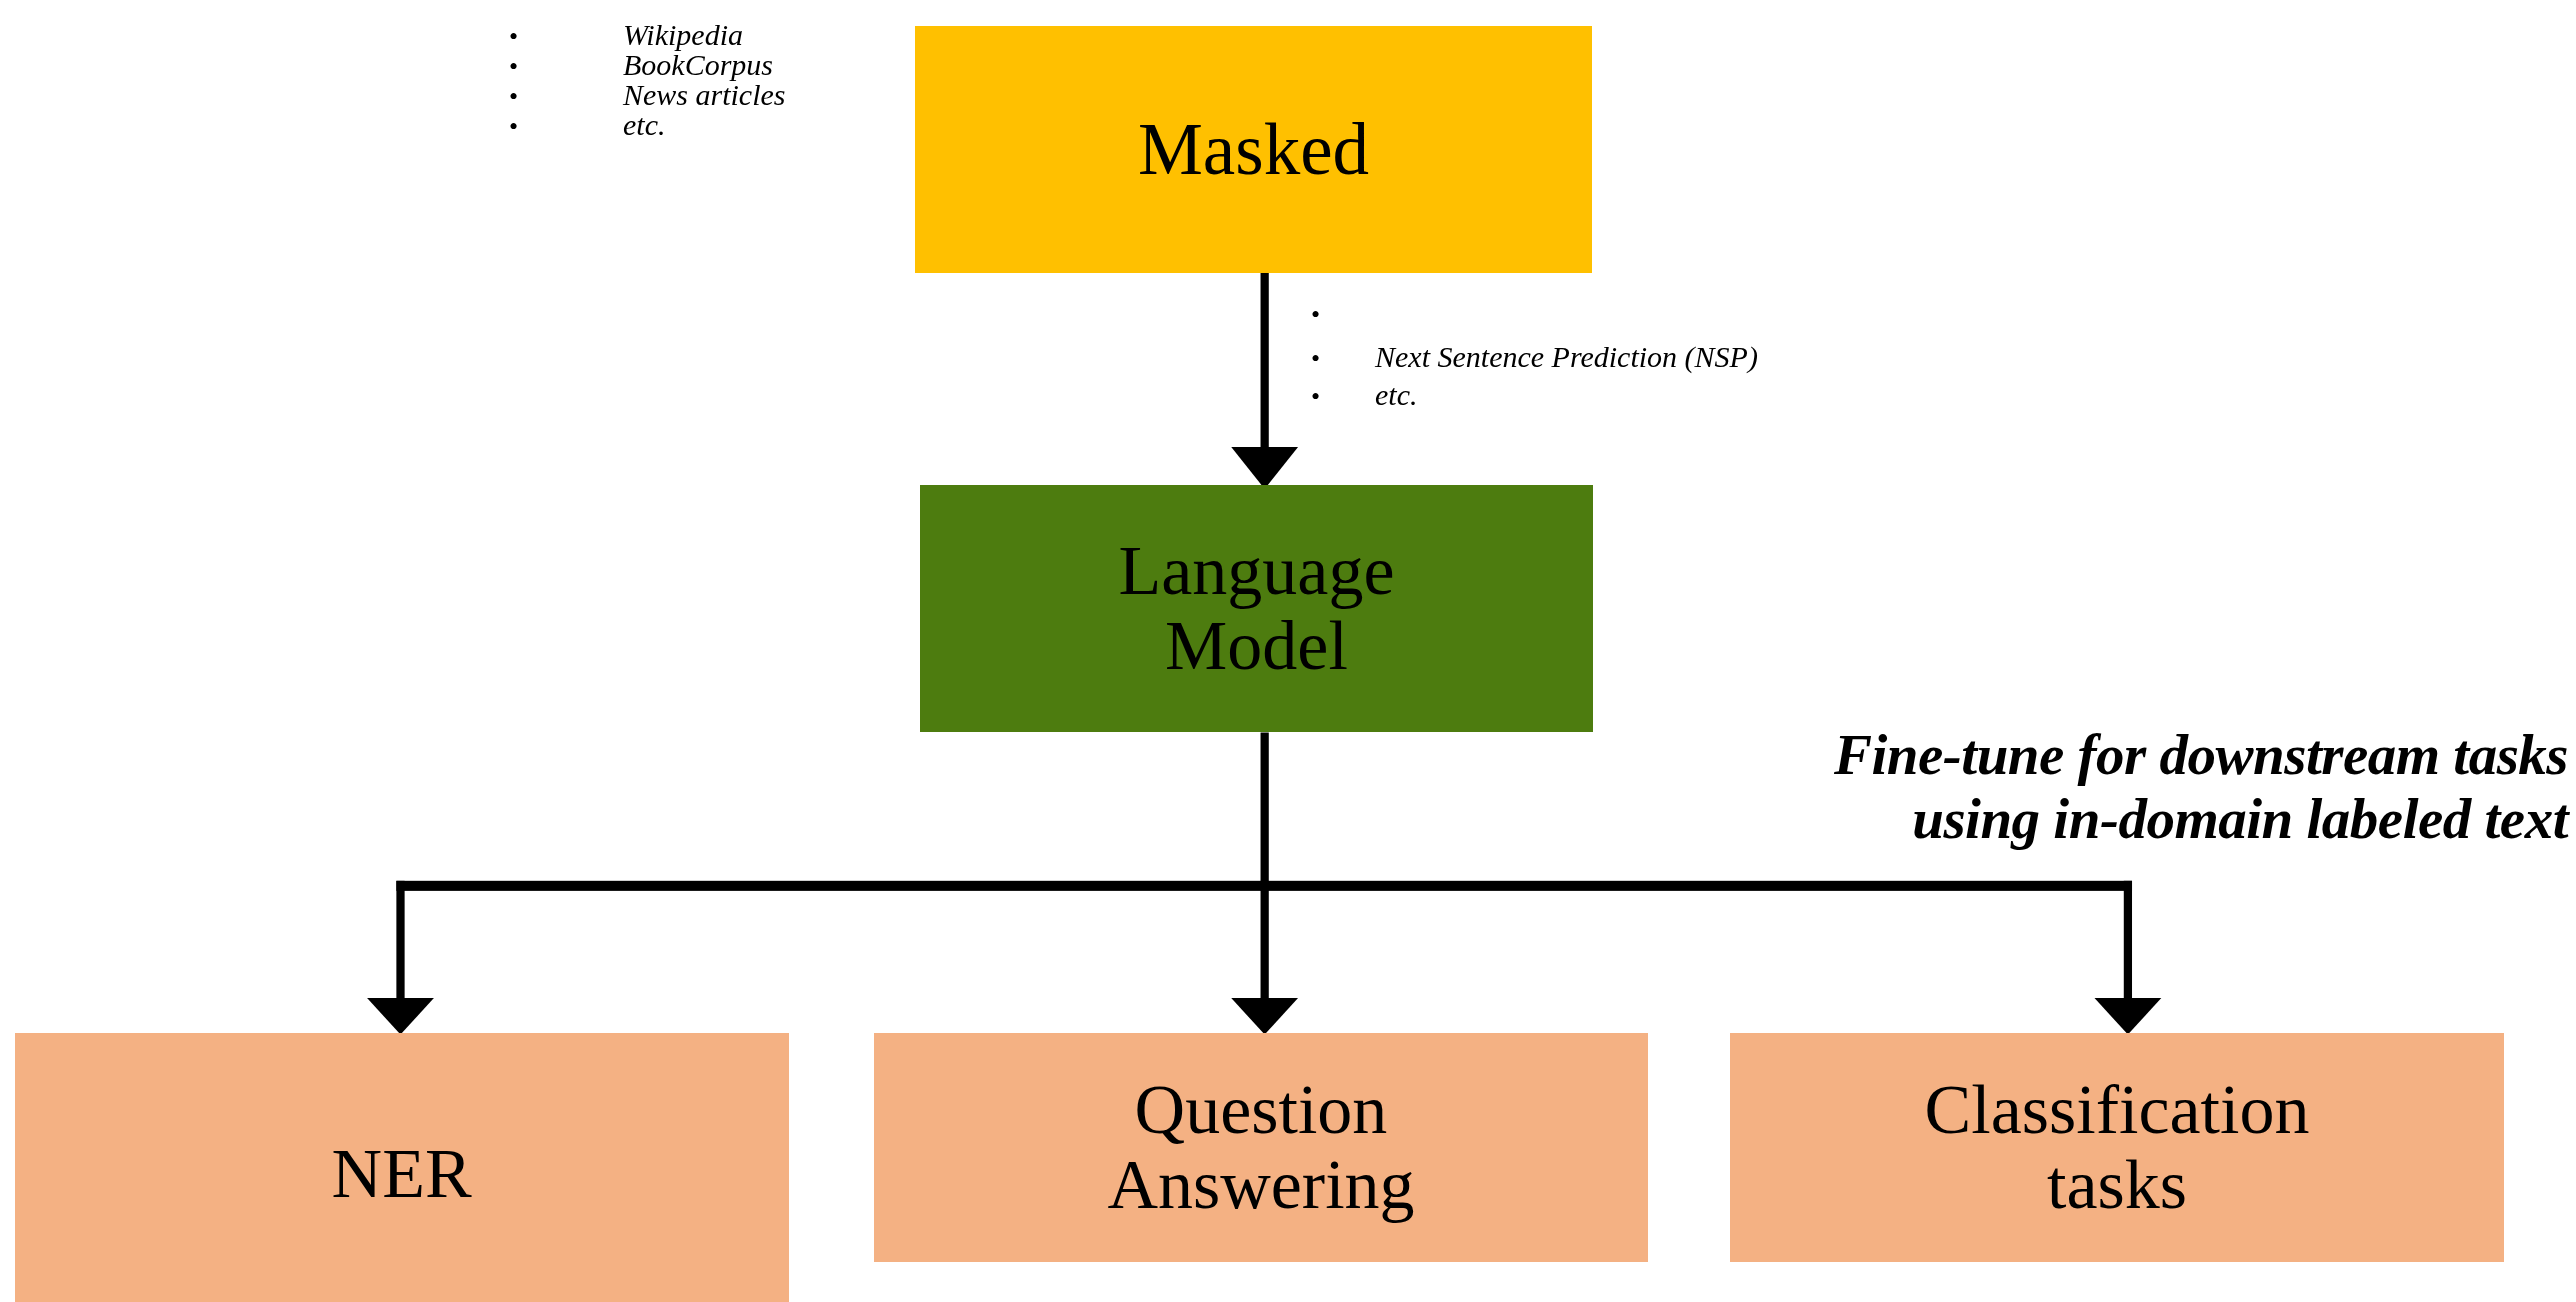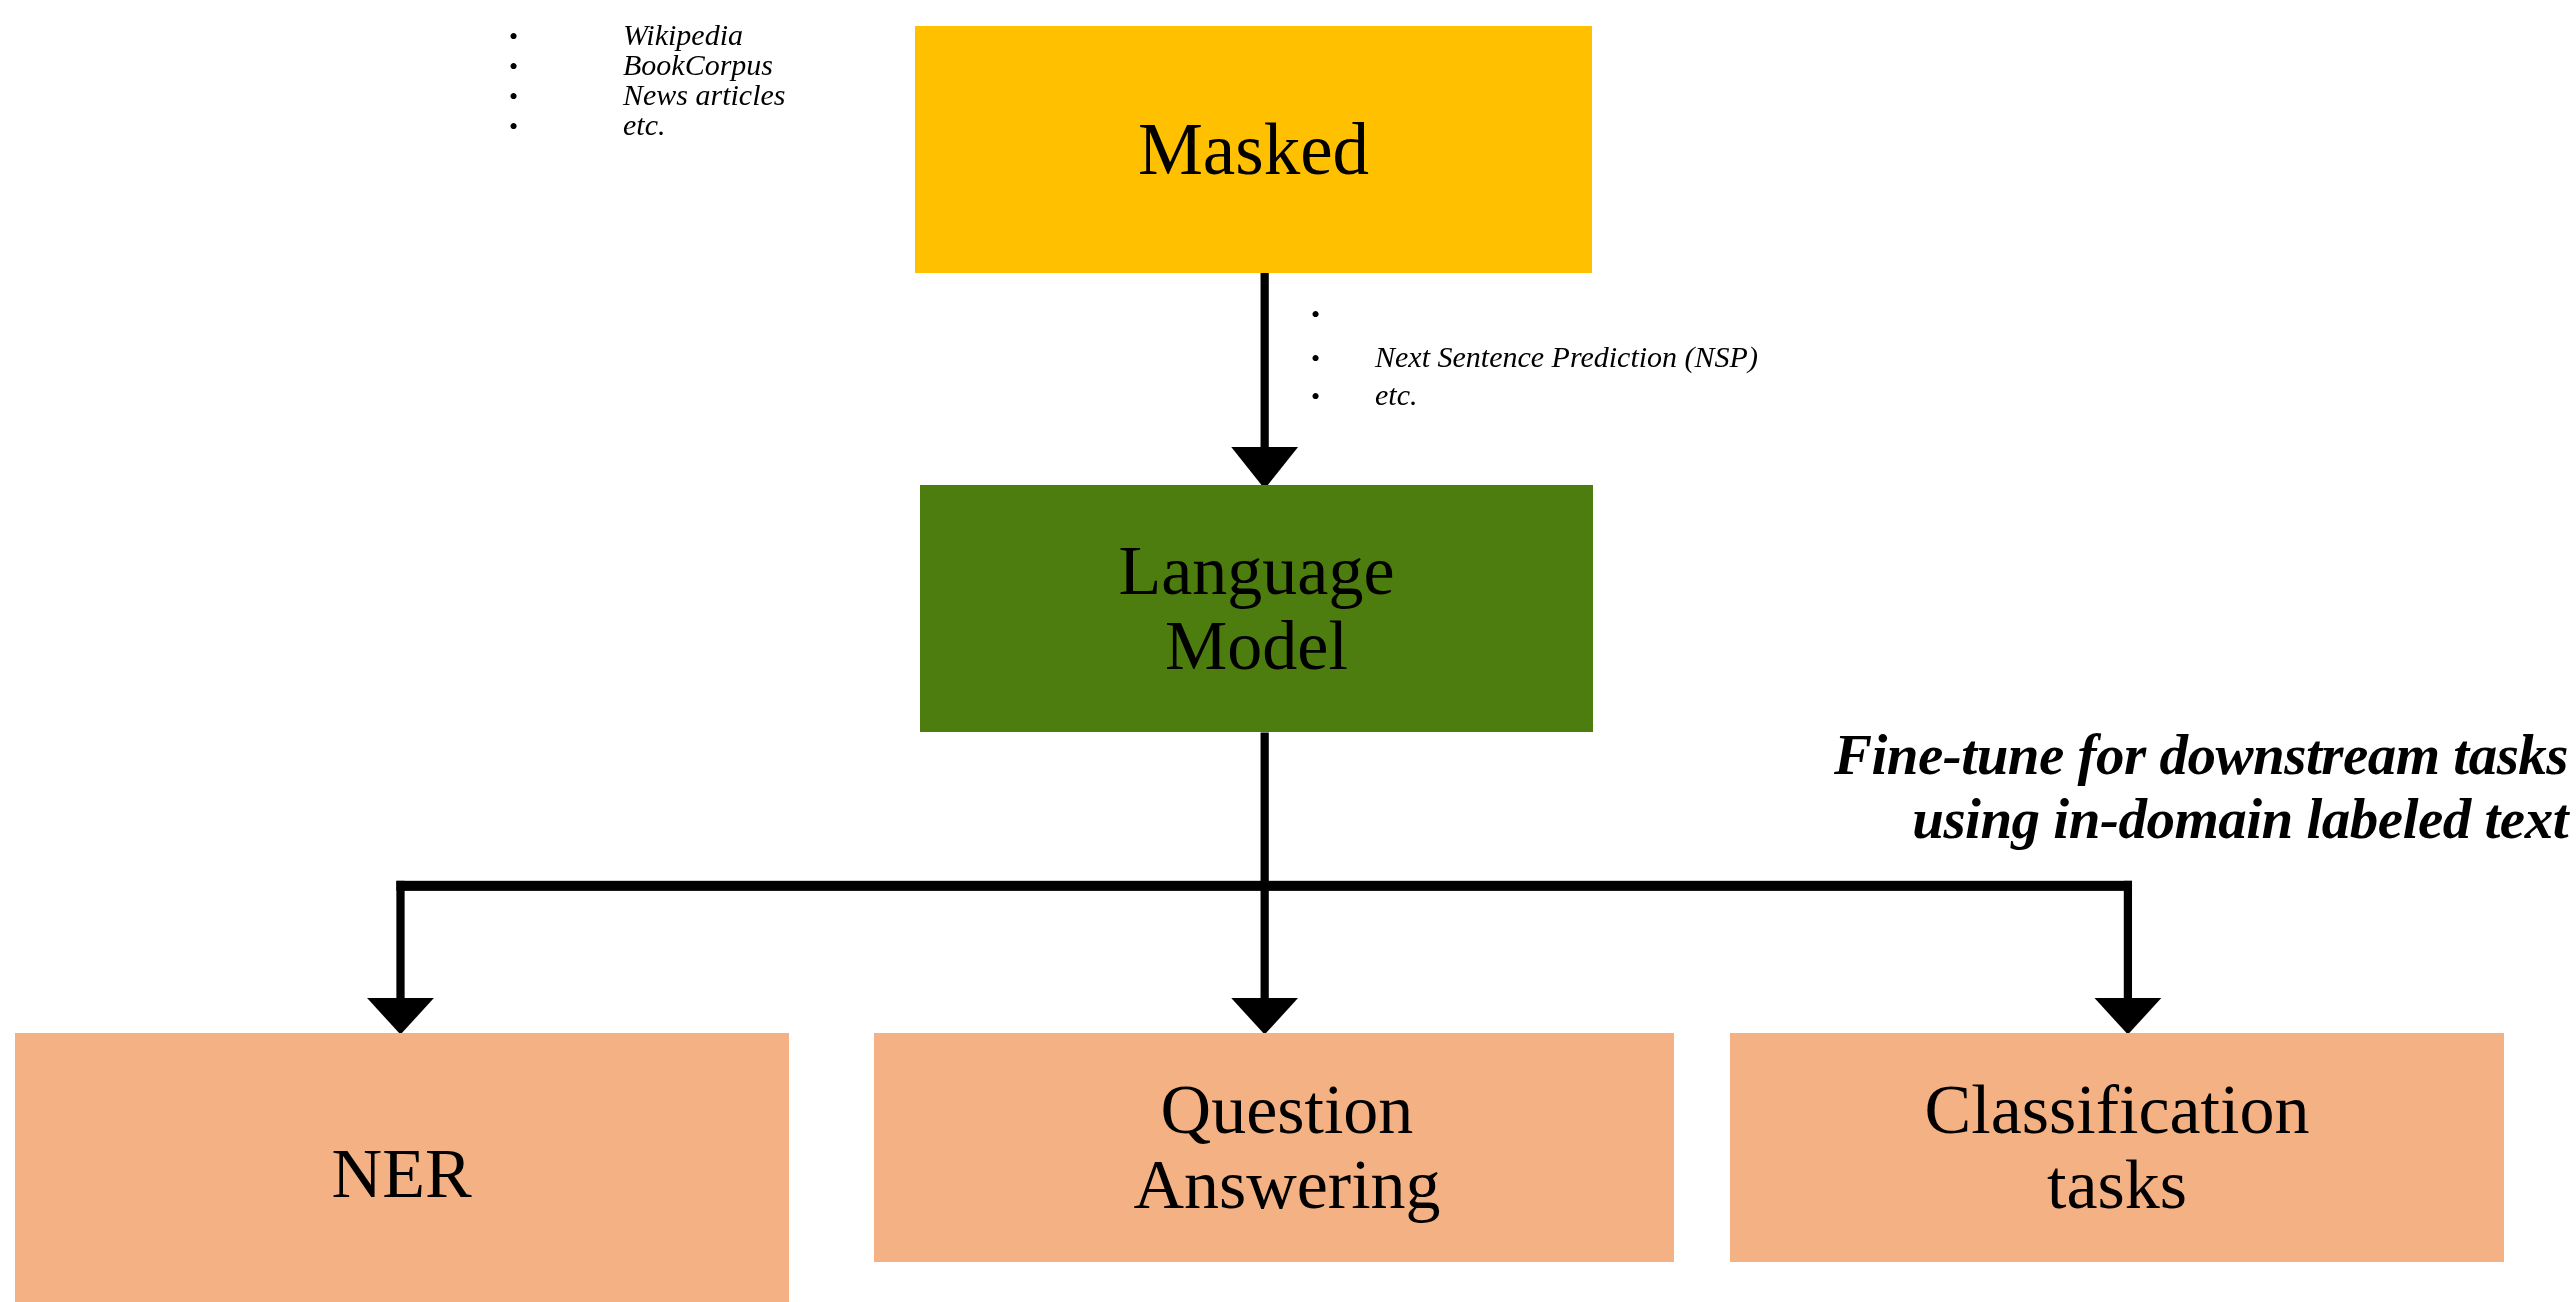--- a/index.html
+++ b/index.html
@@ -45,21 +45,20 @@
     left: 14.6px; top: 1033px;
     width: 774px; height: 283px;
     background: #F4B183;
     font-size: 70px;
   }
   #qa-box {
     left: 874px; top: 1033px;
     width: 774px; height: 229px;
     background: #F4B183;
     font-size: 70px;
-    padding-left: 26px;
   }
   #classification-box {
     left: 1730px; top: 1033px;
     width: 774px; height: 229px;
     background: #F4B183;
     font-size: 70px;
   }
   .box-label { display: block; white-space: pre-line; }
 
   

